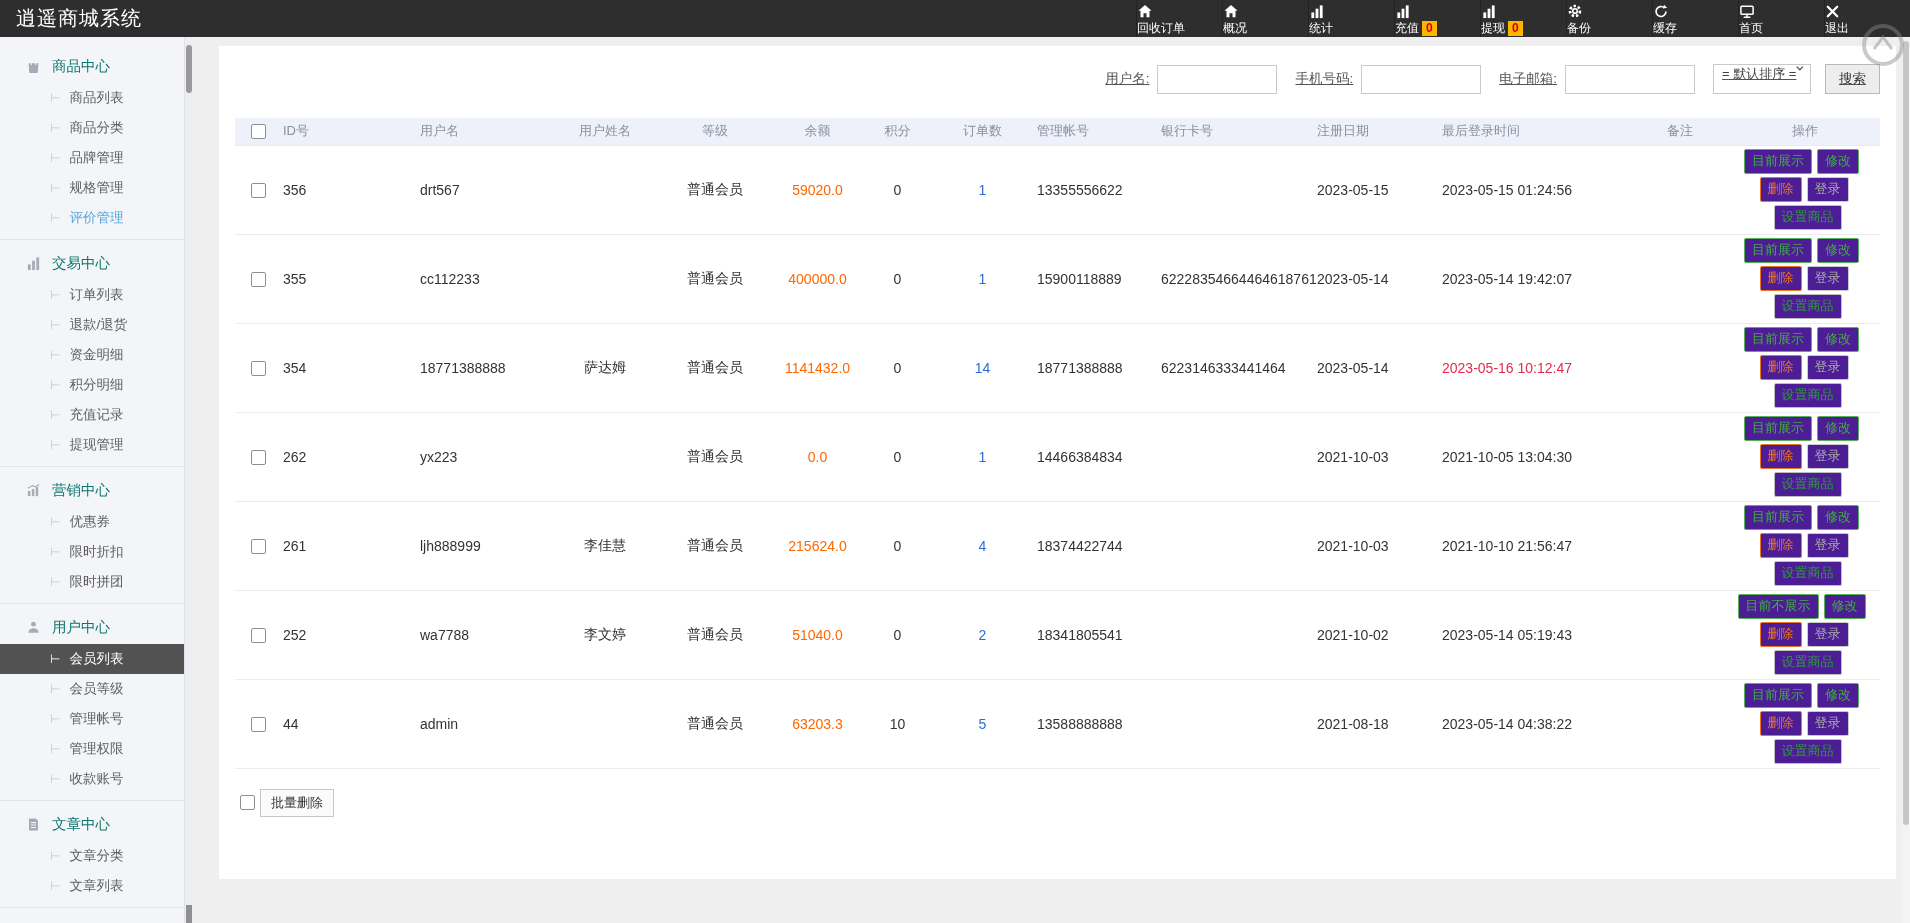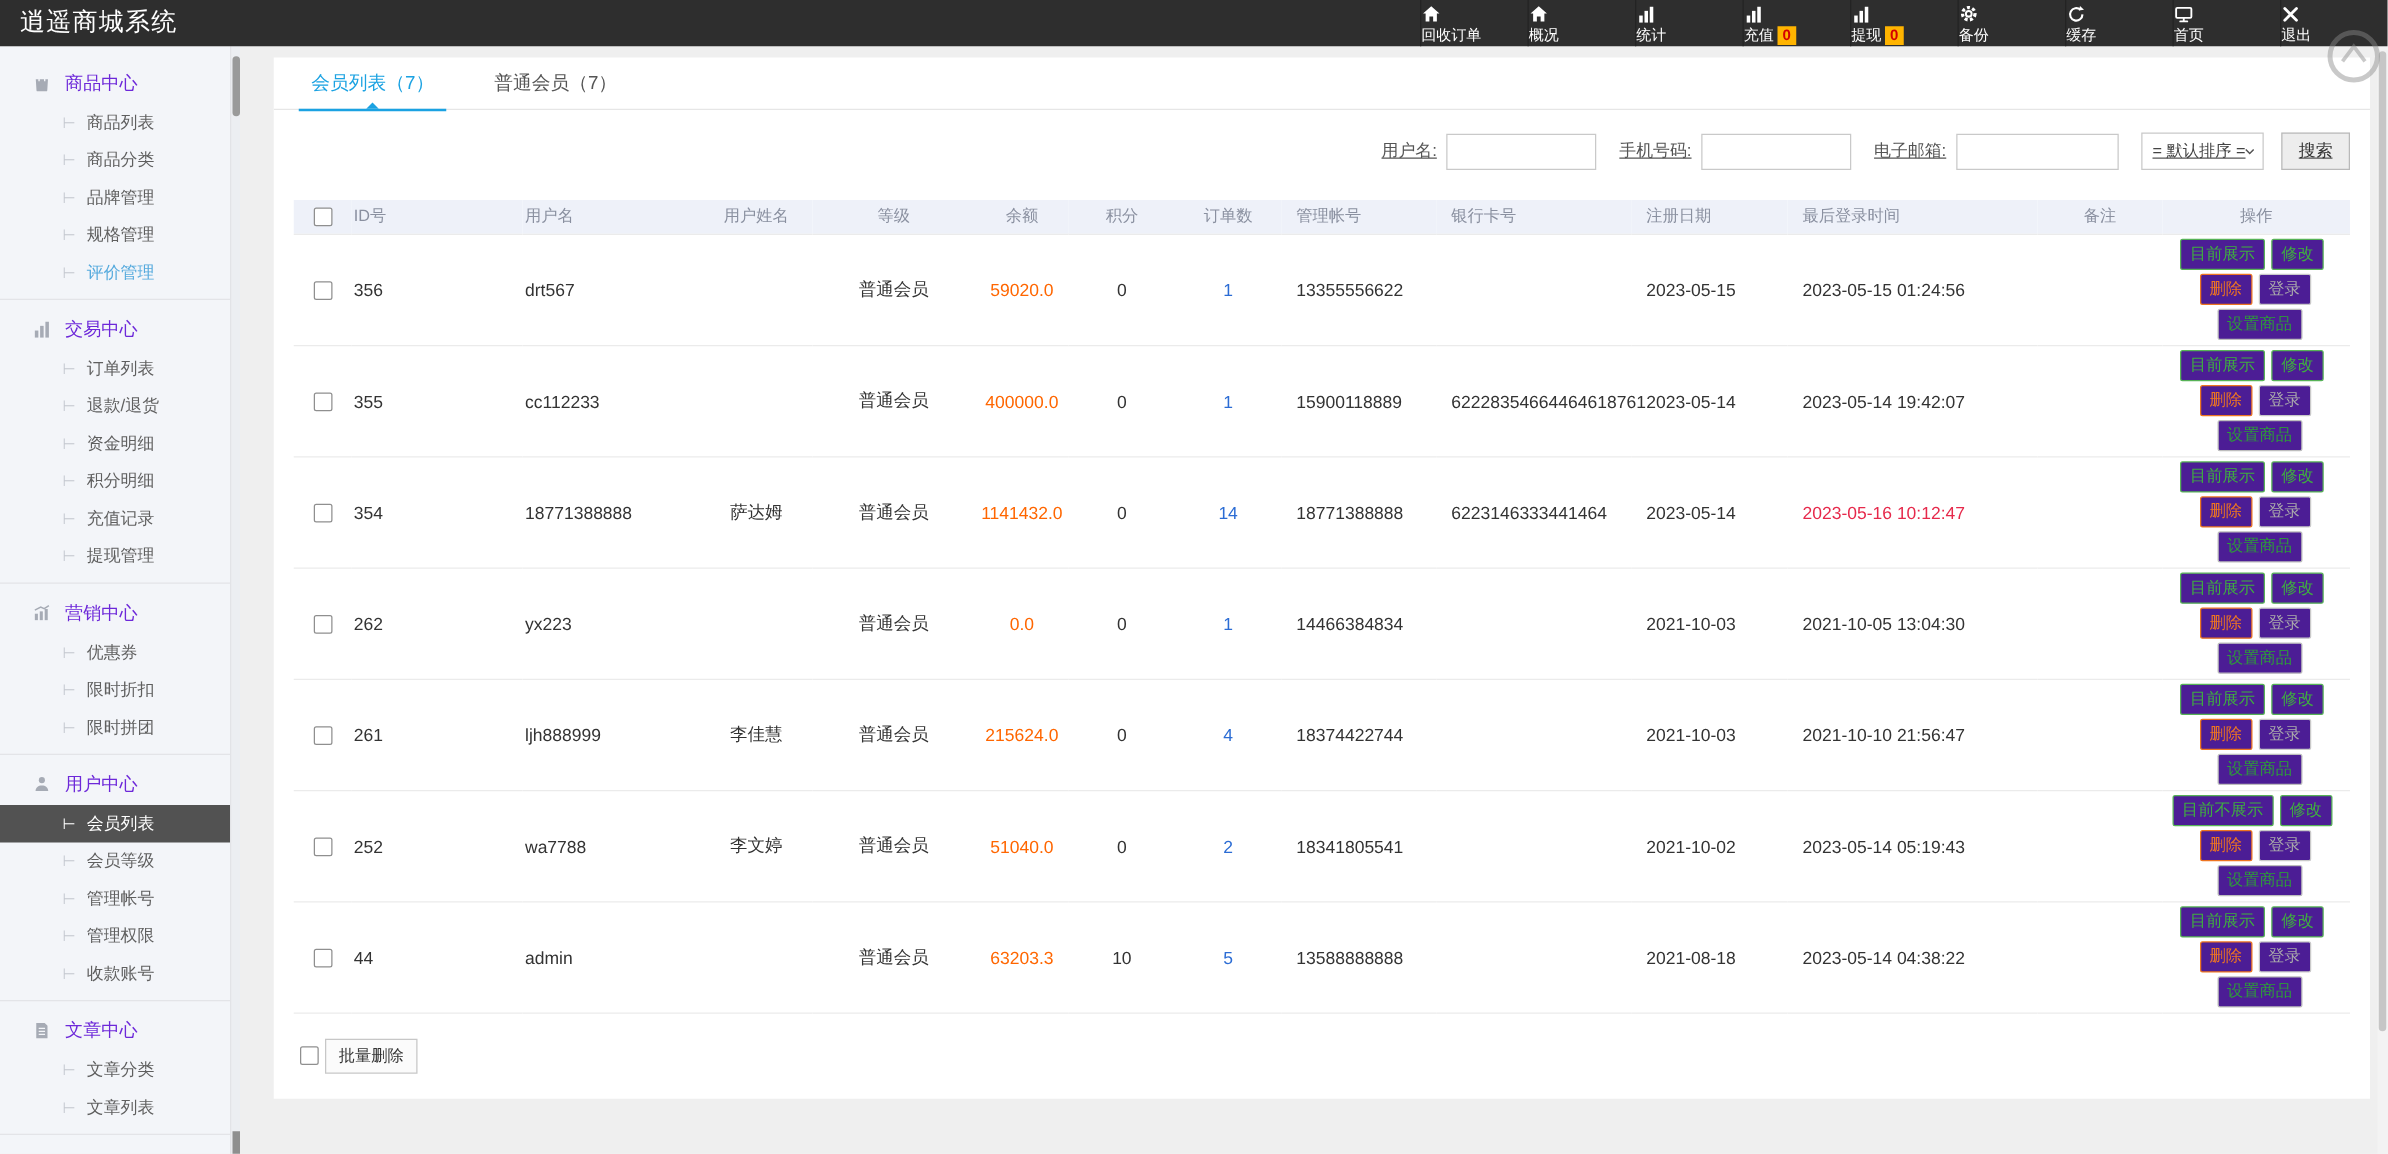--- a/index.html
+++ b/index.html
@@ -17,21 +17,21 @@
   .tn-icon svg { display:block; }
   .tn-row { display:flex; align-items:center; gap:3px; margin-top:1px; white-space:nowrap; }
   .badge { background:#ffb400; color:#d40000; font-weight:bold; font-size:12px; line-height:15px; height:15px; padding:0 4px; }
 
   
   .watermark { position:absolute; top:22px; right:4px; width:46px; height:46px; z-index:20; opacity:.45; color:#8a8a8a; }
 
   
   .sidebar { position:absolute; top:37px; left:0; width:192px; bottom:0; background:#f3f5f9; }
   .menu { width:184px; padding-top:12px; }
-  .group-header { height:34px; display:flex; align-items:center; gap:11px; padding-left:26px; font-size:14.5px; color:#6d28d9; }
+  .group-header { height:34px; display:flex; align-items:center; gap:11px; padding-left:26px; font-size:14.5px; color:#0f766e; }
   .g-icon { color:#a6abb5; height:16px; display:flex; align-items:center; }
   .sub-item { height:30px; display:flex; align-items:center; gap:9px; padding-left:50px; font-size:13.5px; color:#5f5f5f; }
   .tick { color:#c3c7cf; font-size:12px; }
   .sub-item.active { background:#525252; color:#fff; }
   .sub-item.active .tick { color:#fff; }
   .sub-item.highlight { color:#55aadd; }
   .sep { border-top:1px solid #e3e4e8; margin:6px 0; }
   .side-scroll { position:absolute; top:0; right:0; width:8px; height:100%; background:#eceef2; border-left:1px solid #e2e3e7; }
   .side-thumb { position:absolute; top:8px; left:1px; width:6px; height:48px; background:#9a9a9a; border-radius:3px; }
   .side-thumb-bottom { position:absolute; bottom:0; left:1px; width:6px; height:18px; background:#8f8f8f; }
@@ -50,21 +50,21 @@
   .tab.active { color:#1ba2e2; }
   .tab.active::after { content:""; position:absolute; left:0; right:0; bottom:-1px; height:2px; background:#1ba2e2; }
   .tab.active::before { content:""; position:absolute; left:50%; margin-left:-5px; bottom:1px;
     border-left:5px solid transparent; border-right:5px solid transparent; border-bottom:5px solid #1ba2e2; }
 
   
   .search-row { display:flex; justify-content:flex-end; align-items:center; gap:8px; padding:18px 16px 12px; font-size:13.5px; color:#555;text-decoration:underline; }
   .search-row label { margin-left:10px; white-space:nowrap; }
   .s-input { width:120px; height:29px; border:1px solid #c9c9c9; background:#fff; padding:0 6px; font-size:13px; color:#333; outline:none; }
   .s-input.email { width:130px; }
-  .select-box { width:98px; height:30px; border:1px solid #c9c9c9; background:#fff; display:flex; align-items:center;
+  .select-box { width:98px; height:30px; border:1px solid #c9c9c9; background:#fff; display:flex; 
     justify-content:space-between; padding:0 6px 0 8px; font-size:13px; color:#444; margin-left:10px; white-space:nowrap; }
   .select-box svg { color:#555; }
   .search-btn { height:30px; padding:0 13px; margin-left:6px; background:#ededed; border:1px solid #b9b9b9; font-size:13.5px; color:#333;
     font-family:inherit; }
 
   
   table.member-table { width:1645px; margin:12px 16px 0; border-collapse:collapse; table-layout:fixed; }
   .member-table thead tr { background:#eef1f9; height:27px; }
   .member-table th { font-weight:normal; color:#8a90a0; font-size:13px; text-align:center; }
   .member-table th.al, .member-table td.al { text-align:left; padding-left:2px; }
@@ -358,24 +358,20 @@
   </div>
   <div class="side-scroll" data-interactable="true">
     <div class="side-thumb" data-interactable="true"></div>
     <div class="side-thumb-bottom" data-interactable="true"></div>
   </div>
 </aside>
 
 <div class="main" data-interactable="false">
   <div class="card" data-interactable="false">
 
-    <div class="tabs" data-interactable="false">
-      <div class="tab active" data-interactable="true">会员列表（7）</div>
-      <div class="tab" data-interactable="true">普通会员（7）</div>
-    </div>
 
     <div class="search-row" data-interactable="false">
       <label data-interactable="false">用户名:</label>
       <input class="s-input" type="text" data-interactable="true" style="">
       <label data-interactable="false">手机号码:</label>
       <input class="s-input" type="text" data-interactable="true" style="">
       <label data-interactable="false">电子邮箱:</label>
       <input class="s-input email" type="text" data-interactable="true" style="">
       <div class="select-box" data-interactable="true">
         <span data-interactable="false">= 默认排序 =</span>

